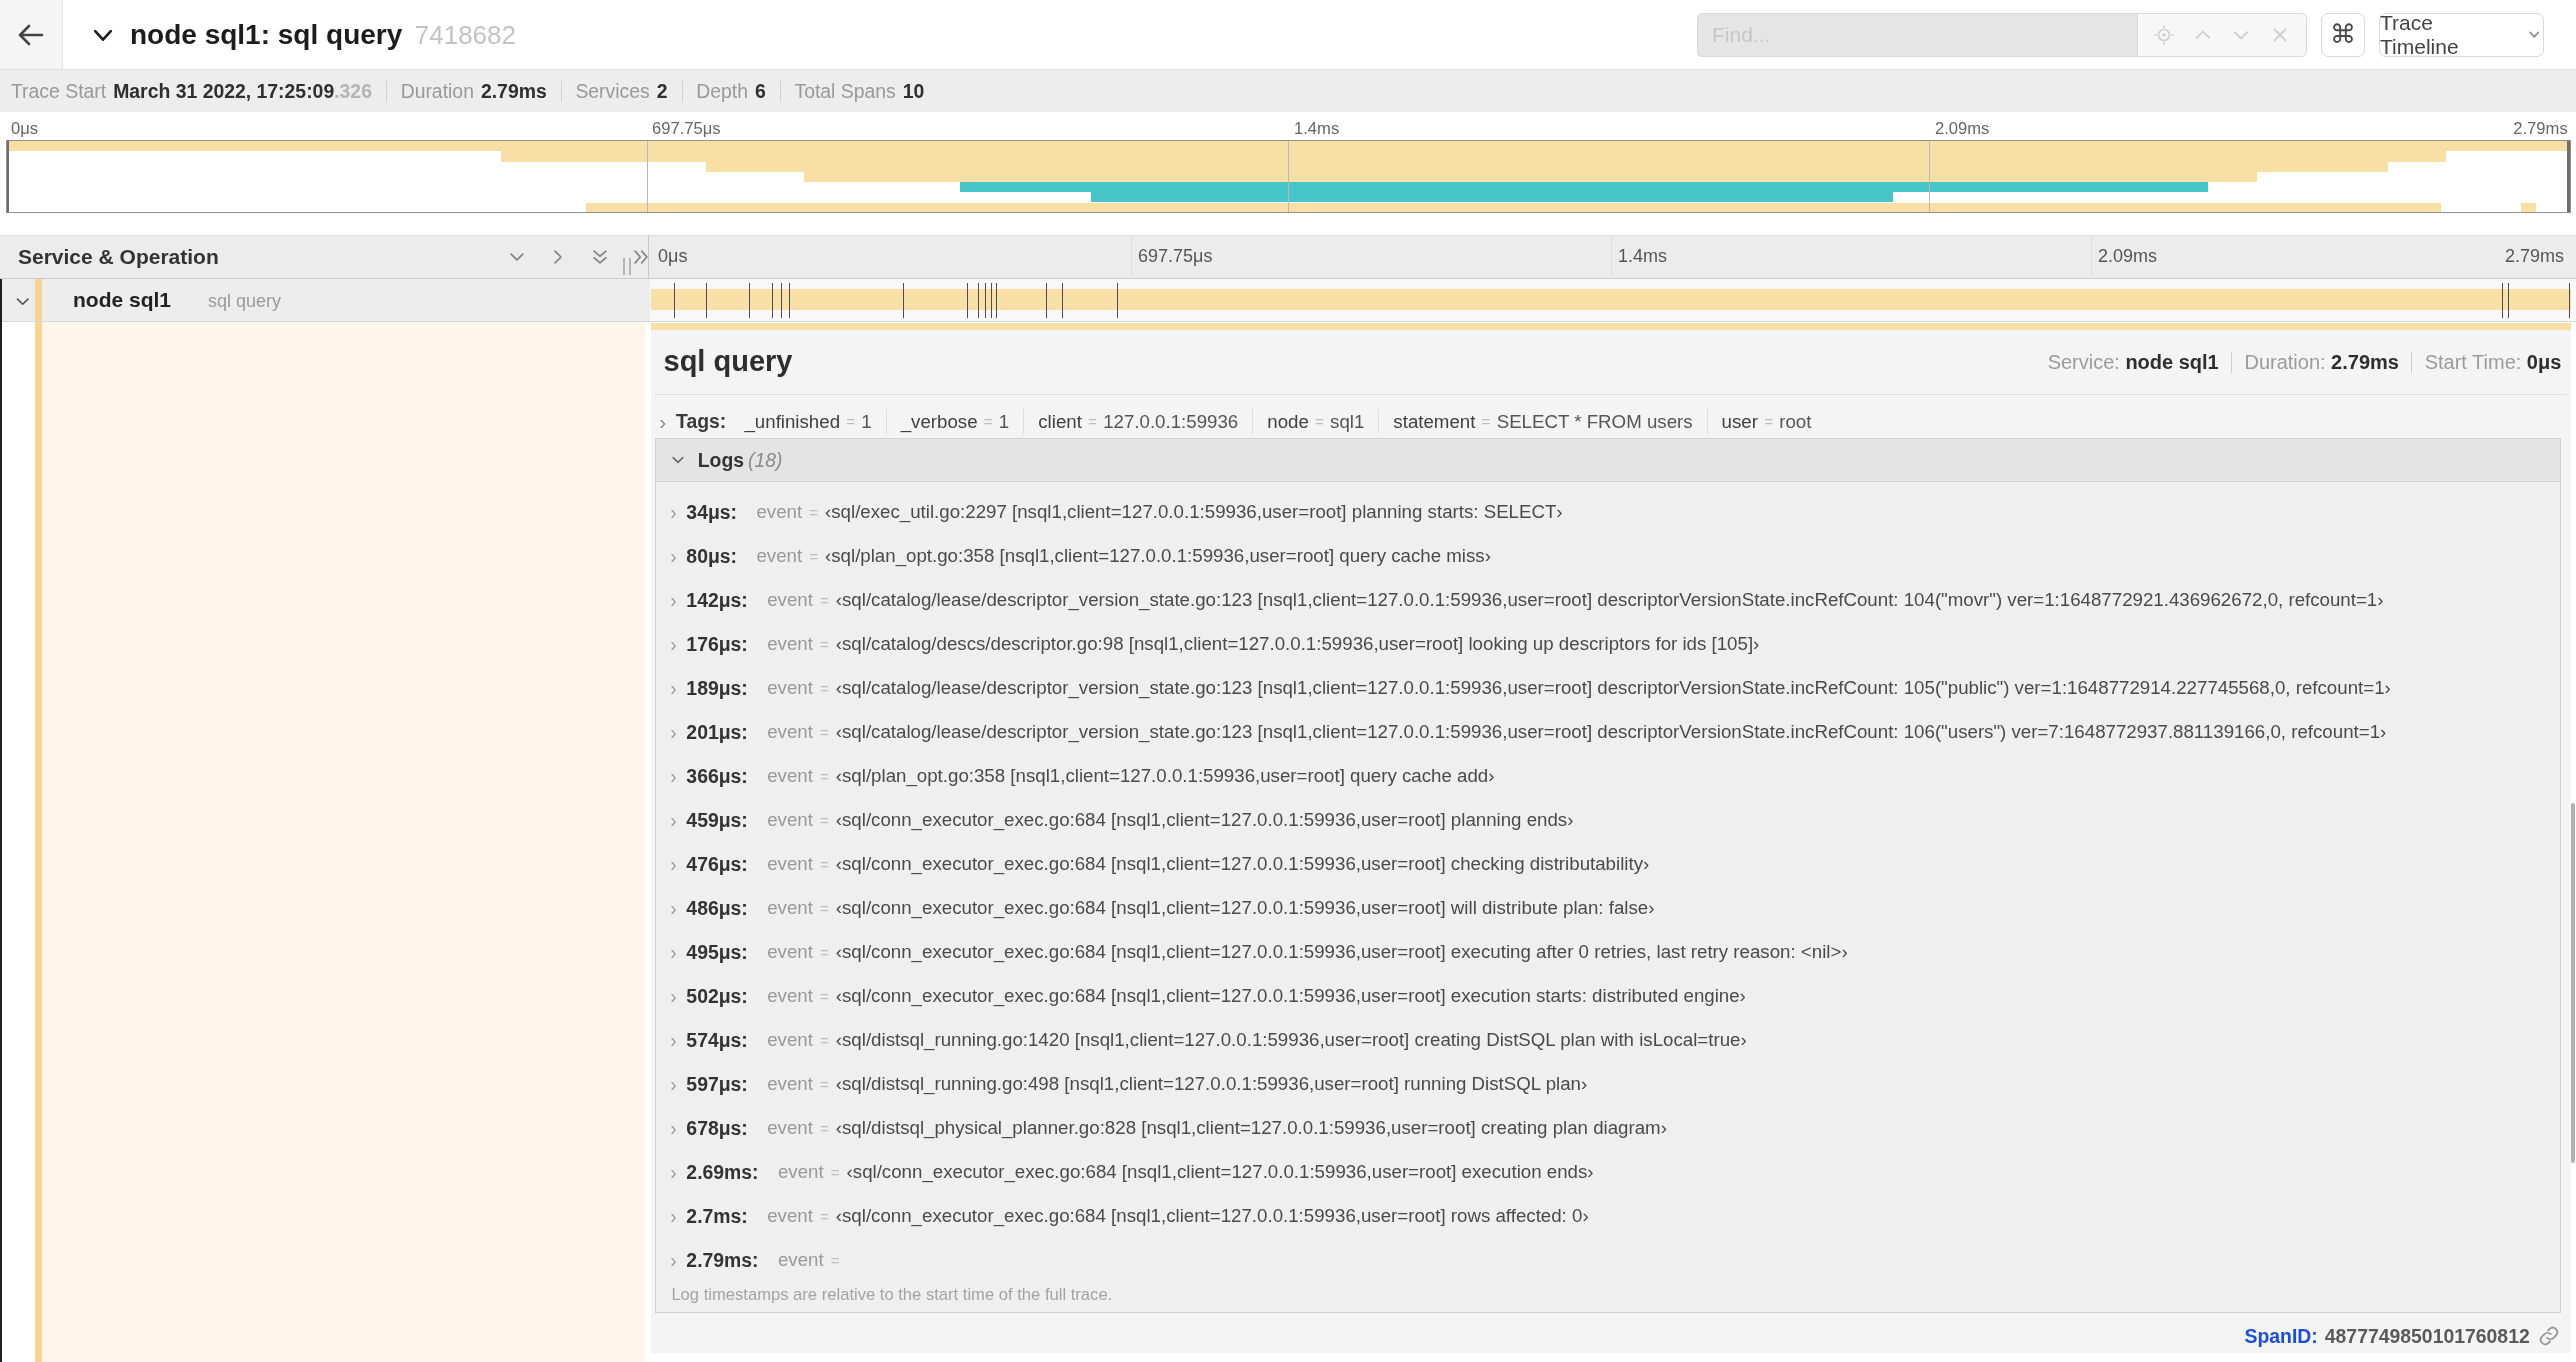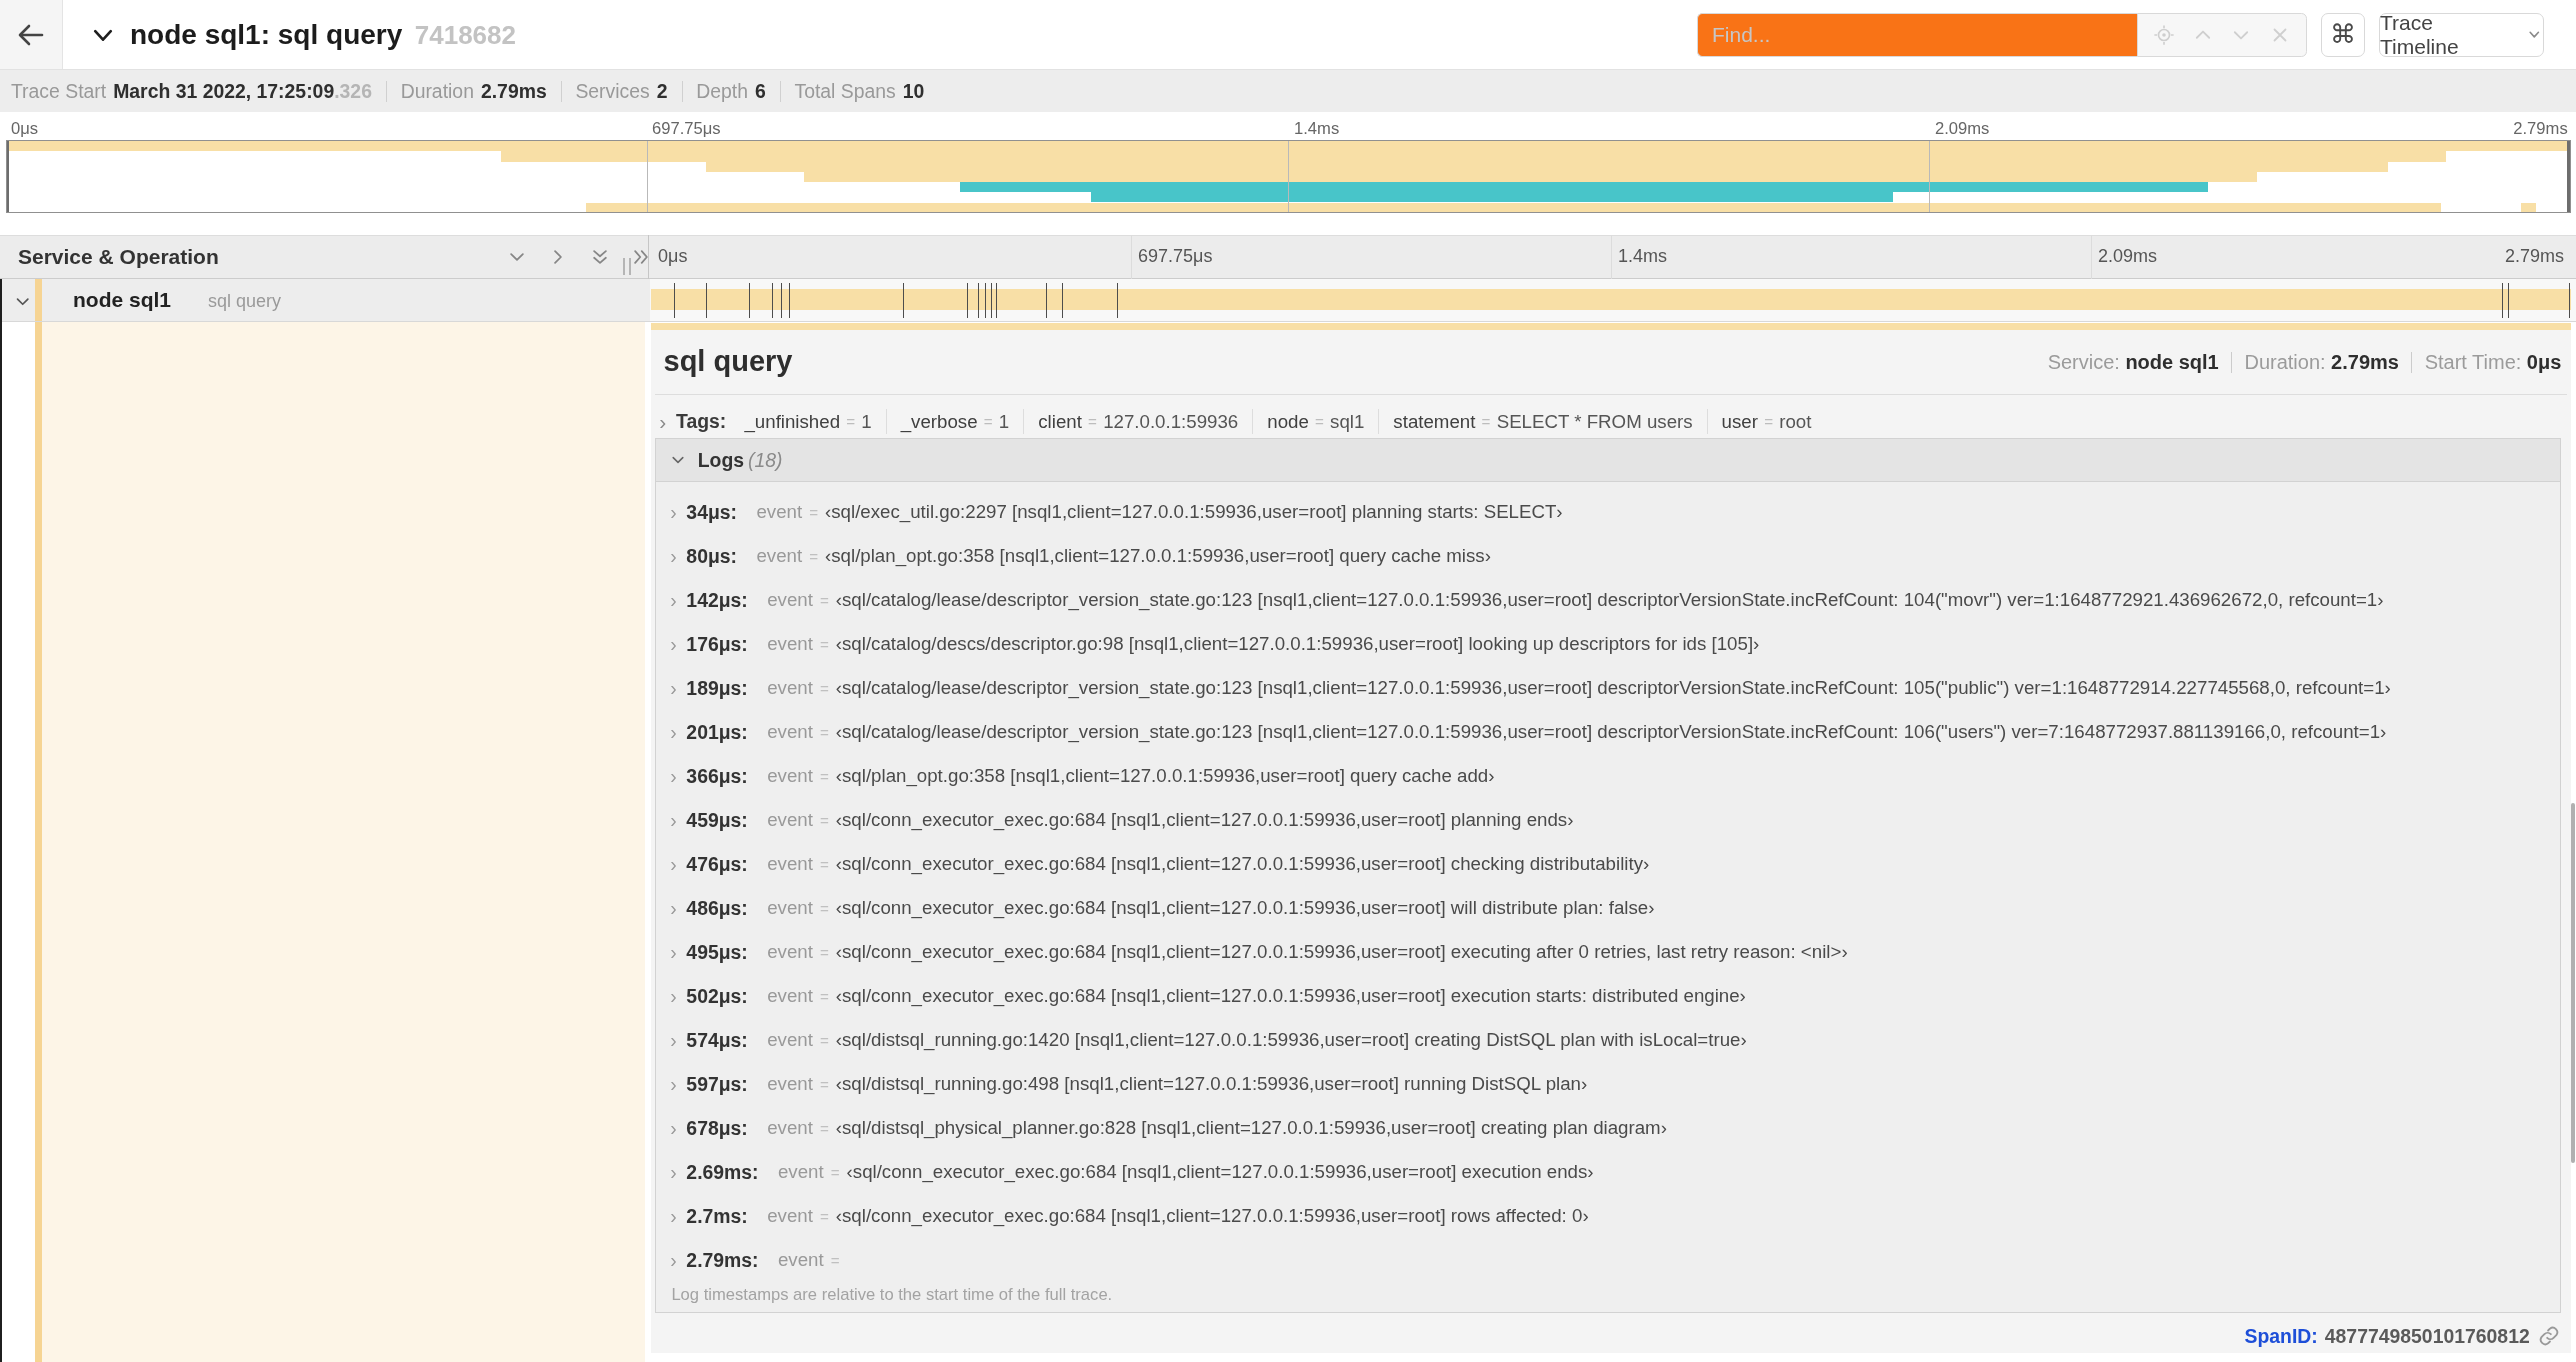--- a/index.html
+++ b/index.html
@@ -9,24 +9,24 @@
   }
   .abs{position:absolute;}
   svg{display:block;}
 
   
   #app-header{left:0;top:0;width:2576px;height:69px;background:#fff;}
   #back-btn{left:0;top:0;width:62px;height:69px;background:#f5f5f5;border-right:0.7px solid #e4e4e4;
     display:flex;align-items:center;justify-content:center;cursor:pointer;}
   #title-collapser{left:89px;top:21px;cursor:pointer;}
   #page-title{left:130px;top:0;height:69px;line-height:69px;font-size:28px;font-weight:bold;color:#1c1c1c;white-space:nowrap;}
-  #trace-id-suffix{font-weight:bold;font-size:26px;color:#c3c3c3;margin-left:12.5px;}
+  #trace-id-suffix{font-weight:normal;font-size:26px;color:#c3c3c3;margin-left:12.5px;}
   #find-input{left:1697px;top:12.5px;width:440px;height:44px;box-sizing:border-box;
     border:1.4px solid #d9d9d9;border-right:none;border-radius:5.5px 0 0 5.5px;padding:0 14px;
-    font-size:21px;font-family:"Liberation Sans",sans-serif;color:#444;outline:none;background:#f97316;}
+    font-size:21px;font-family:"Liberation Sans",sans-serif;color:#444;outline:none;background:#e5e5e5;}
   #find-input::placeholder{color:#c6c6c6;}
   #find-tools{left:2137px;top:12.5px;width:170px;height:44px;box-sizing:border-box;background:#f7f7f7;
     border:1.4px solid #d9d9d9;border-radius:0 5.5px 5.5px 0;display:flex;align-items:center;justify-content:space-around;padding:0 7px;}
   .tool-icon{cursor:pointer;}
   #shortcut-btn{left:2321px;top:12.5px;width:44px;height:44px;box-sizing:border-box;border:1.4px solid #d9d9d9;border-radius:7px;
     display:flex;align-items:center;justify-content:center;font-size:26px;color:#4a4a4a;cursor:pointer;background:#fff;}
   #view-select-btn{left:2379px;top:12.5px;width:165px;height:44px;box-sizing:border-box;border:1.4px solid #d9d9d9;border-radius:7px;
     display:flex;align-items:center;justify-content:center;gap:9.7px;font-size:21px;color:#444;cursor:pointer;background:#fff;}
 
   

